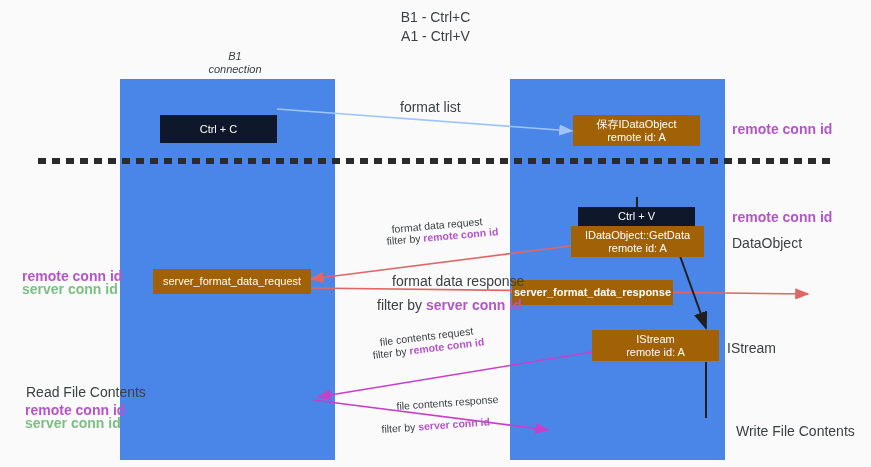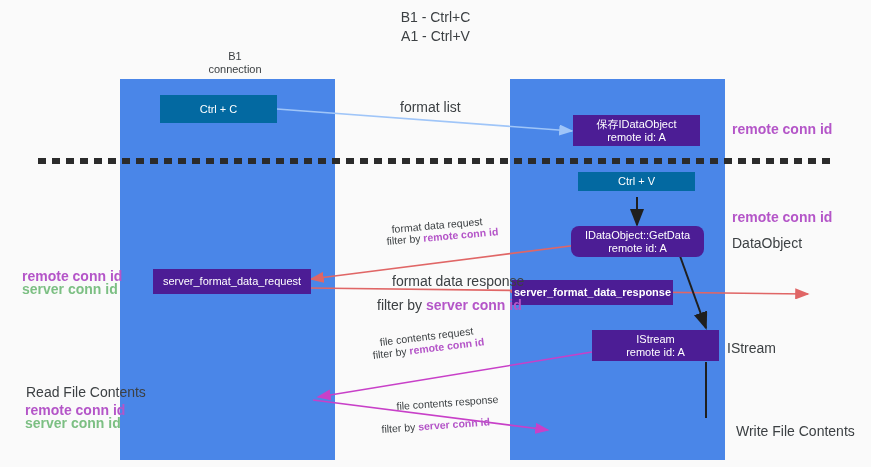--- a/index.html
+++ b/index.html
@@ -36,20 +36,21 @@
   }
 
   
   .col-head {
     position: absolute;
     text-align: center;
     font-size: 11px;
     line-height: 13px;
     color: #3c4043;
     white-space: pre;
+    font-style: italic;
   }
 
   
   .lane {
     position: absolute;
     background: #4a86e8;
   }
 
   
   .box {
@@ -58,22 +59,22 @@
     display: flex;
     align-items: center;
     justify-content: center;
     text-align: center;
     font-size: 11px;
     line-height: 13px;
     color: #ffffff;
     white-space: pre;
     padding: 2px 4px;
   }
-  .box.green { background: #0369a1; }
-  .box.orange { background: #4c1d95; }
+  .box.green { background: #0f172a; margin-top: 20px; }
+  .box.orange { background: #a16207; }
 
   
   .lbl {
     position: absolute;
     font-size: 14px;
     line-height: 14px;
     color: #3c4043;
     white-space: pre;
   }
   .purple { color: #b455c8; font-weight: bold; }
@@ -160,23 +161,23 @@
     <line x1="706" y1="418" x2="706" y2="418" stroke="#1f1f1f" stroke-width="2"></line>
   </svg>
 
   <div class="dash-line"></div>
 
   <div class="box green" style="left:160px; top:95px; width:117px; height:28px;">Ctrl + C</div>
 
   <div class="box orange" style="left:573px; top:115px; width:127px; height:31px;">保存IDataObject
 remote id: A</div>
 
-  <div class="box green" style="left:578px; top:172px; width:117px; height:19px;">Ctrl + V</div>
-
-  <div class="box orange" style="left:571px; top:226px; width:133px; height:31px;border-radius:8px;">IDataObject::GetData
+  <div class="box green" style="left:578px; top:187px; width:117px; height:19px;">Ctrl + V</div>
+
+  <div class="box orange" style="left:571px; top:226px; width:133px; height:31px;">IDataObject::GetData
 remote id: A</div>
 
   <div class="box orange" style="left:153px; top:269px; width:158px; height:25px;">server_format_data_request</div>
 
   <div class="box orange" style="left:512px; top:280px; width:161px; height:25px;font-weight:bold;">server_format_data_response</div>
 
   <div class="box orange" style="left:592px; top:330px; width:127px; height:31px;">IStream
 remote id: A</div>
 
 

